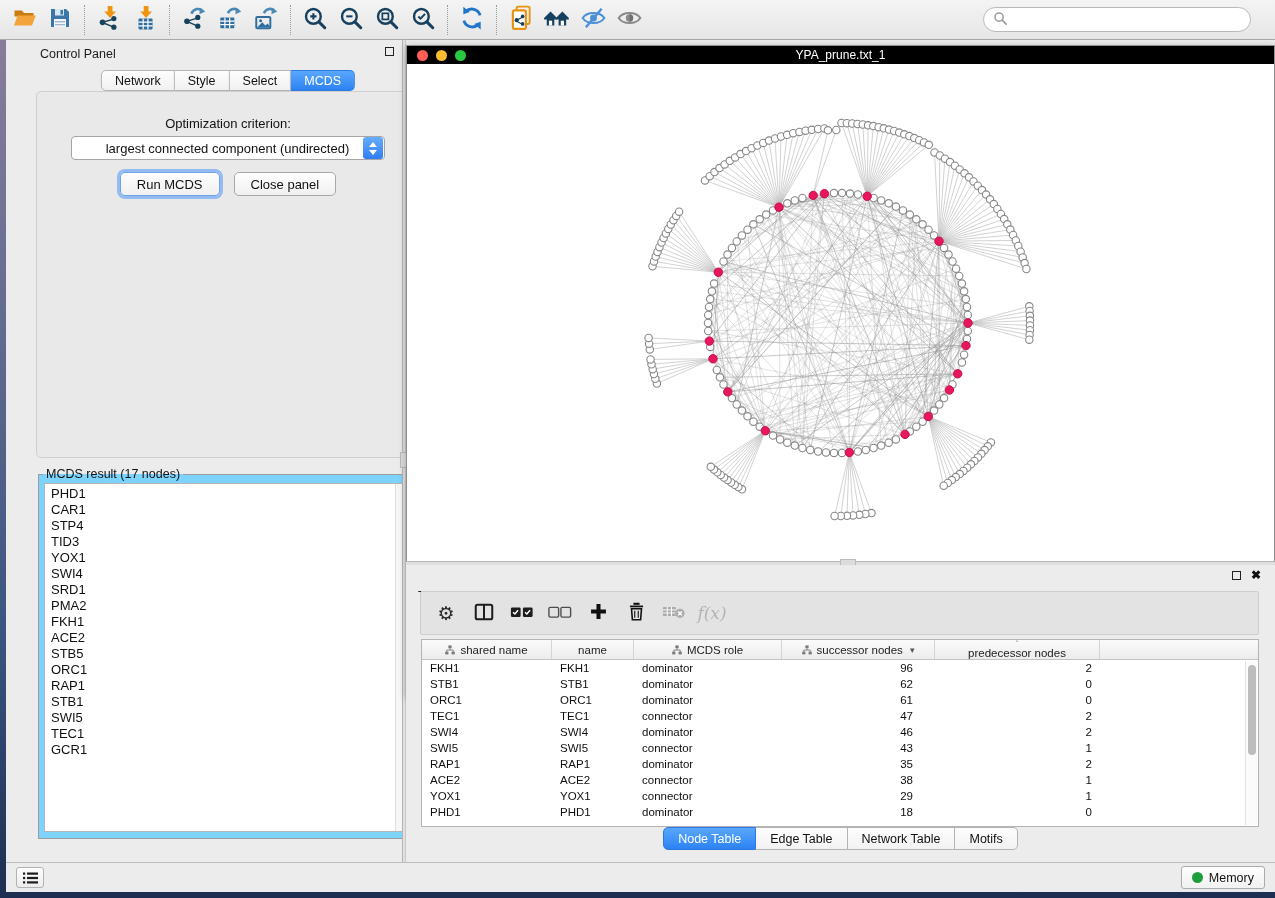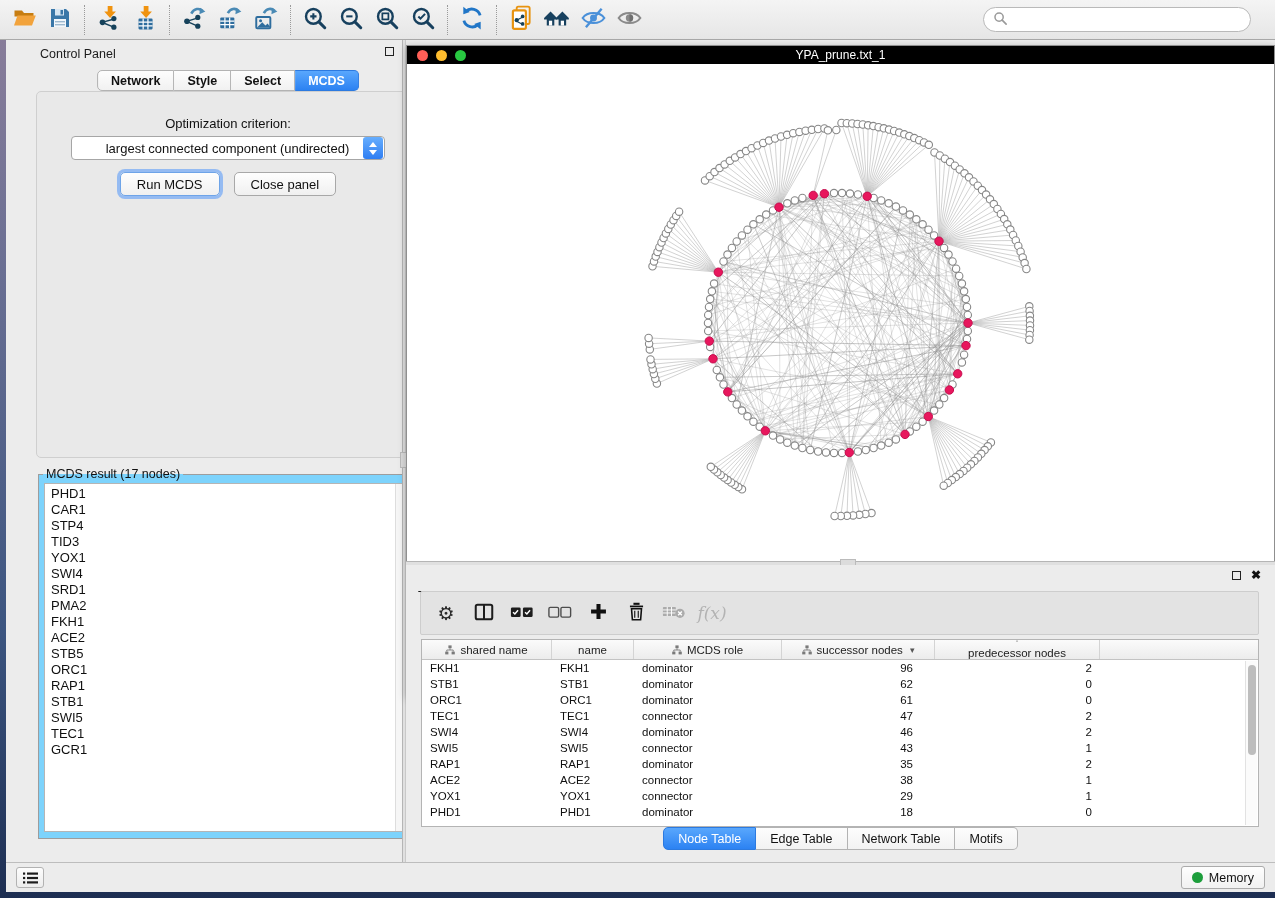--- a/index.html
+++ b/index.html
@@ -20,21 +20,21 @@
   .searchbox input{border:none;outline:none;flex:1;height:18px;font-size:12px;background:transparent;}
   
   .workspace{position:absolute;left:6px;top:40px;right:0;height:822px;background:#ececec;}
   
   .cpanel{position:absolute;left:0;top:0;width:396px;height:822px;margin-left:24px;}
   .panel-title{position:absolute;left:10px;top:7px;font-size:12.5px;color:#1c1c1c;}
   .winbtns{position:absolute;top:6px;display:flex;gap:10px;align-items:center;}
   .cpanel .winbtns{right:12px;}
   .floatbox{width:9px;height:9px;border:1.6px solid #222;display:inline-block;}
   .closex{font-size:12px;font-weight:bold;color:#111;line-height:10px;}
-  .seg-tabs{position:absolute;top:30px;left:50%;transform:translateX(-50%);display:flex;font-weight:bold;}
+  .seg-tabs{position:absolute;top:30px;left:50%;transform:translateX(-50%);display:flex;}
   .seg-tab{height:21px;display:flex;align-items:center;padding:0 13px;font-size:12.5px;
     background:linear-gradient(#fdfdfd,#f1f1f1);border:1px solid #b3b3b3;border-left:none;color:#111;}
   .seg-tab:first-child{border-left:1px solid #b3b3b3;border-radius:5px 0 0 5px;}
   .seg-tab:last-child{border-radius:0 5px 5px 0;}
   .seg-tab.sel{background:linear-gradient(#59a7fd,#2c82f2);color:#fff;border-color:#2c7ae0;}
   .mcds-box{position:absolute;left:6px;top:51px;width:384px;height:367px;background:#e9e9e9;
     border:1px solid #cfcfcf;border-radius:5px;}
   .opt-label{position:absolute;top:24px;width:100%;text-align:center;font-size:13px;color:#111;}
   .dropdown{position:absolute;top:44px;left:50%;transform:translateX(-50%);width:314px;height:24px;
     background:#fff;border:1px solid #a6a6a6;border-radius:4px;display:flex;align-items:center;}

